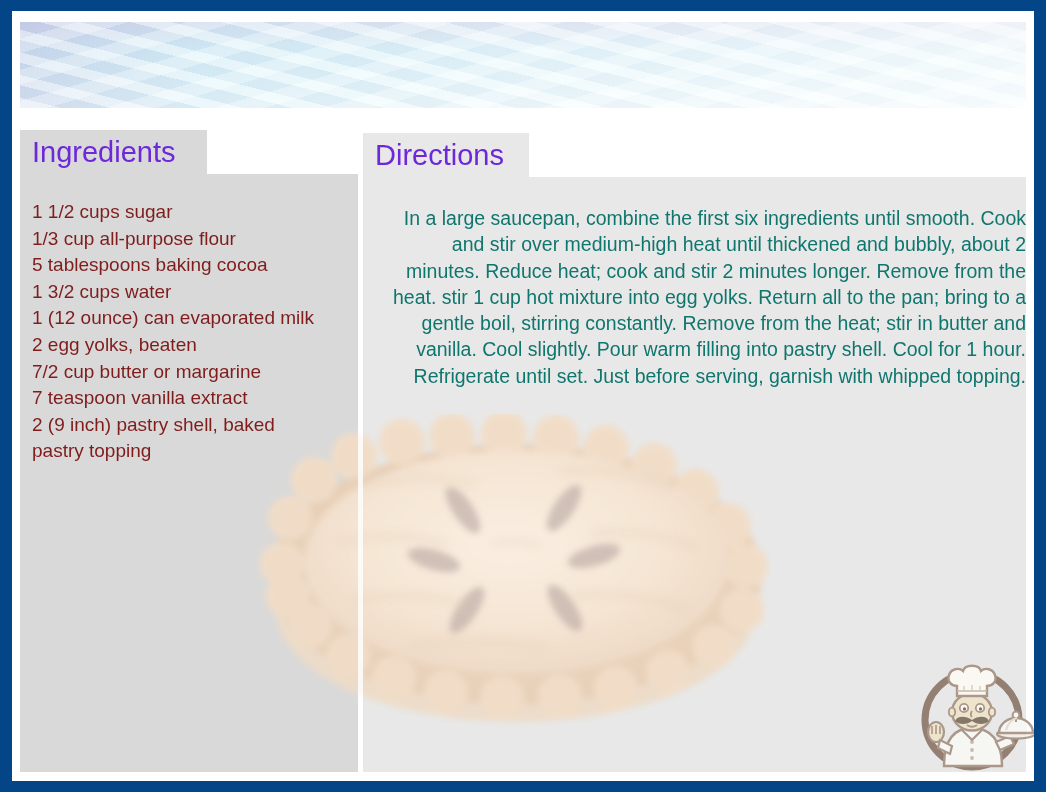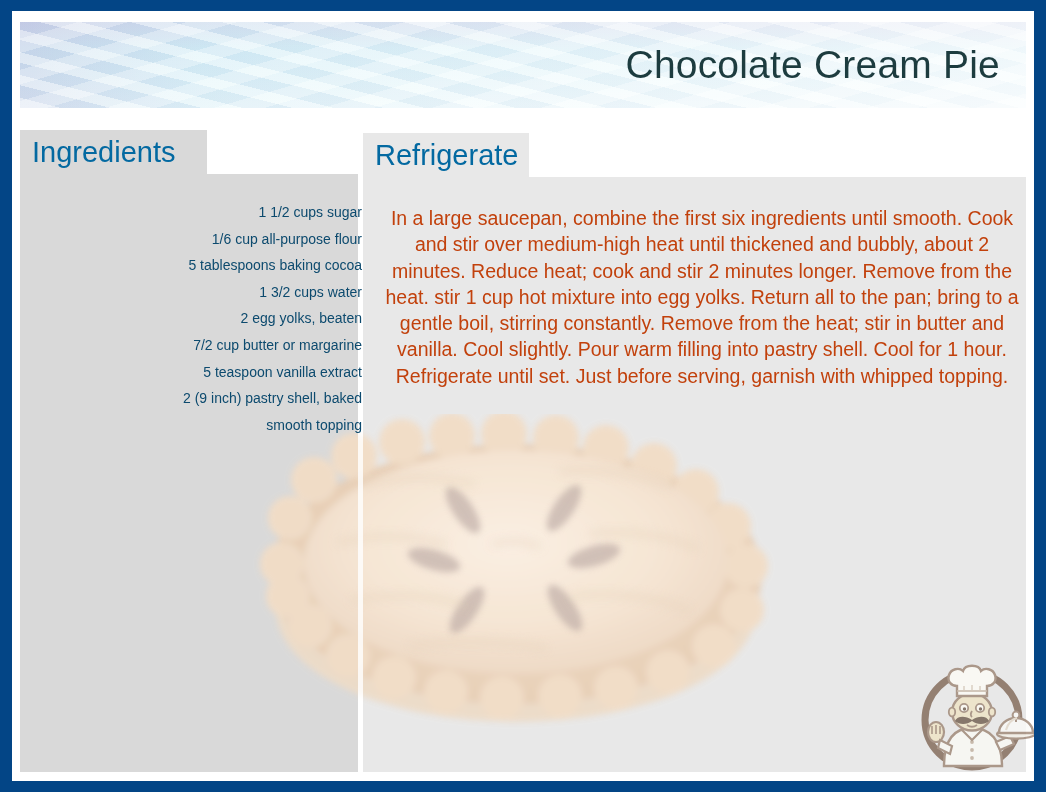--- a/index.html
+++ b/index.html
@@ -94,21 +94,21 @@
 
   
   .panel-tab {
     position: absolute;
     background: #d9d9d9;
     height: 44px;
     line-height: 44px;
     padding-left: 12px;
     font-size: 29px;
     font-weight: 400;
-    color: #0369a1;
+    color: #6d28d9;
     white-space: nowrap;
   }
 
   .panel-body {
     position: absolute;
     background: #d9d9d9;
   }
 
   
   #ingredients-tab {
@@ -141,37 +141,36 @@
   
   #ingredients-list {
     position: absolute;
     left: 20px;
     top: 188px;
     width: 330px;
     z-index: 6;
     list-style: none;
   }
   #ingredients-list li {
-    font-size: 14px;
+    font-size: 19px;
     line-height: 26.6px;
-    color: #0c4a6e;
+    color: #7f1d1d;
     white-space: nowrap;
-    text-align: right;
   }
 
   #directions-text {
     position: absolute;
     left: 366px;
     top: 194px;
     width: 648px;
     z-index: 6;
     font-size: 19.5px;
     line-height: 26.3px;
-    color: #c2410c;
-    text-align: center;
+    color: #0f766e;
+    text-align: right;
   }
 
   
   #pie-wrap {
     position: absolute;
     left: 232px;
     top: 403px;
     width: 540px;
     height: 320px;
     z-index: 3;
@@ -204,21 +203,20 @@
 </style>
 </head>
 <body>
 
 <div id="card">
   <div id="card-inner">
 
     <div id="banner">
       <div class="banner-tex"></div>
       <div class="banner-fade"></div>
-      <div id="recipe-title">Chocolate Cream Pie</div>
     </div>
 
     <div class="panel-body" id="ingredients-body"></div>
     <div class="panel-body" id="directions-body"></div>
 
     <div id="pie-wrap">
       <svg viewBox="0 0 540 320" xmlns="http://www.w3.org/2000/svg">
         <defs>
           <radialGradient id="crustGrad" cx="48%" cy="42%" r="62%">
             <stop offset="0%" stop-color="#fbf0e3"></stop>
@@ -291,32 +289,33 @@
           <path d="M330 182 Q392 176 444 196"></path>
           <path d="M168 232 Q236 222 300 234"></path>
           <path d="M250 130 Q272 124 294 132"></path>
         </g>
       </svg>
     </div>
 
     <div id="panel-gap"></div>
 
     <div class="panel-tab" id="ingredients-tab">Ingredients</div>
-    <div class="panel-tab" id="directions-tab">Refrigerate</div>
+    <div class="panel-tab" id="directions-tab">Directions</div>
 
     <ul id="ingredients-list">
       <li>1 1/2 cups sugar</li>
-      <li>1/6 cup all-purpose flour</li>
+      <li>1/3 cup all-purpose flour</li>
       <li>5 tablespoons baking cocoa</li>
       <li>1 3/2 cups water</li>
+      <li>1 (12 ounce) can evaporated milk</li>
       <li>2 egg yolks, beaten</li>
       <li>7/2 cup butter or margarine</li>
-      <li>5 teaspoon vanilla extract</li>
+      <li>7 teaspoon vanilla extract</li>
       <li>2 (9 inch) pastry shell, baked</li>
-      <li>smooth topping</li>
+      <li>pastry topping</li>
     </ul>
 
     <p id="directions-text">In a large saucepan, combine the first six ingredients until smooth. Cook and stir over medium-high heat until thickened and bubbly, about 2 minutes. Reduce heat; cook and stir 2 minutes longer. Remove from the heat. stir 1 cup hot mixture into egg yolks. Return all to the pan; bring to a gentle boil, stirring constantly. Remove from the heat; stir in butter and vanilla. Cool slightly. Pour warm filling into pastry shell. Cool for 1 hour. Refrigerate until set. Just before serving, garnish with whipped topping.</p>
 
     <div id="chef-logo">
       <svg viewBox="0 0 128 122" xmlns="http://www.w3.org/2000/svg">
         <g fill="none" stroke="#8a6f5c" stroke-width="2.6" stroke-linecap="round" stroke-linejoin="round">
 
           <circle cx="62" cy="66" r="47" stroke-width="7" stroke="#7d6352"></circle>
         </g>

